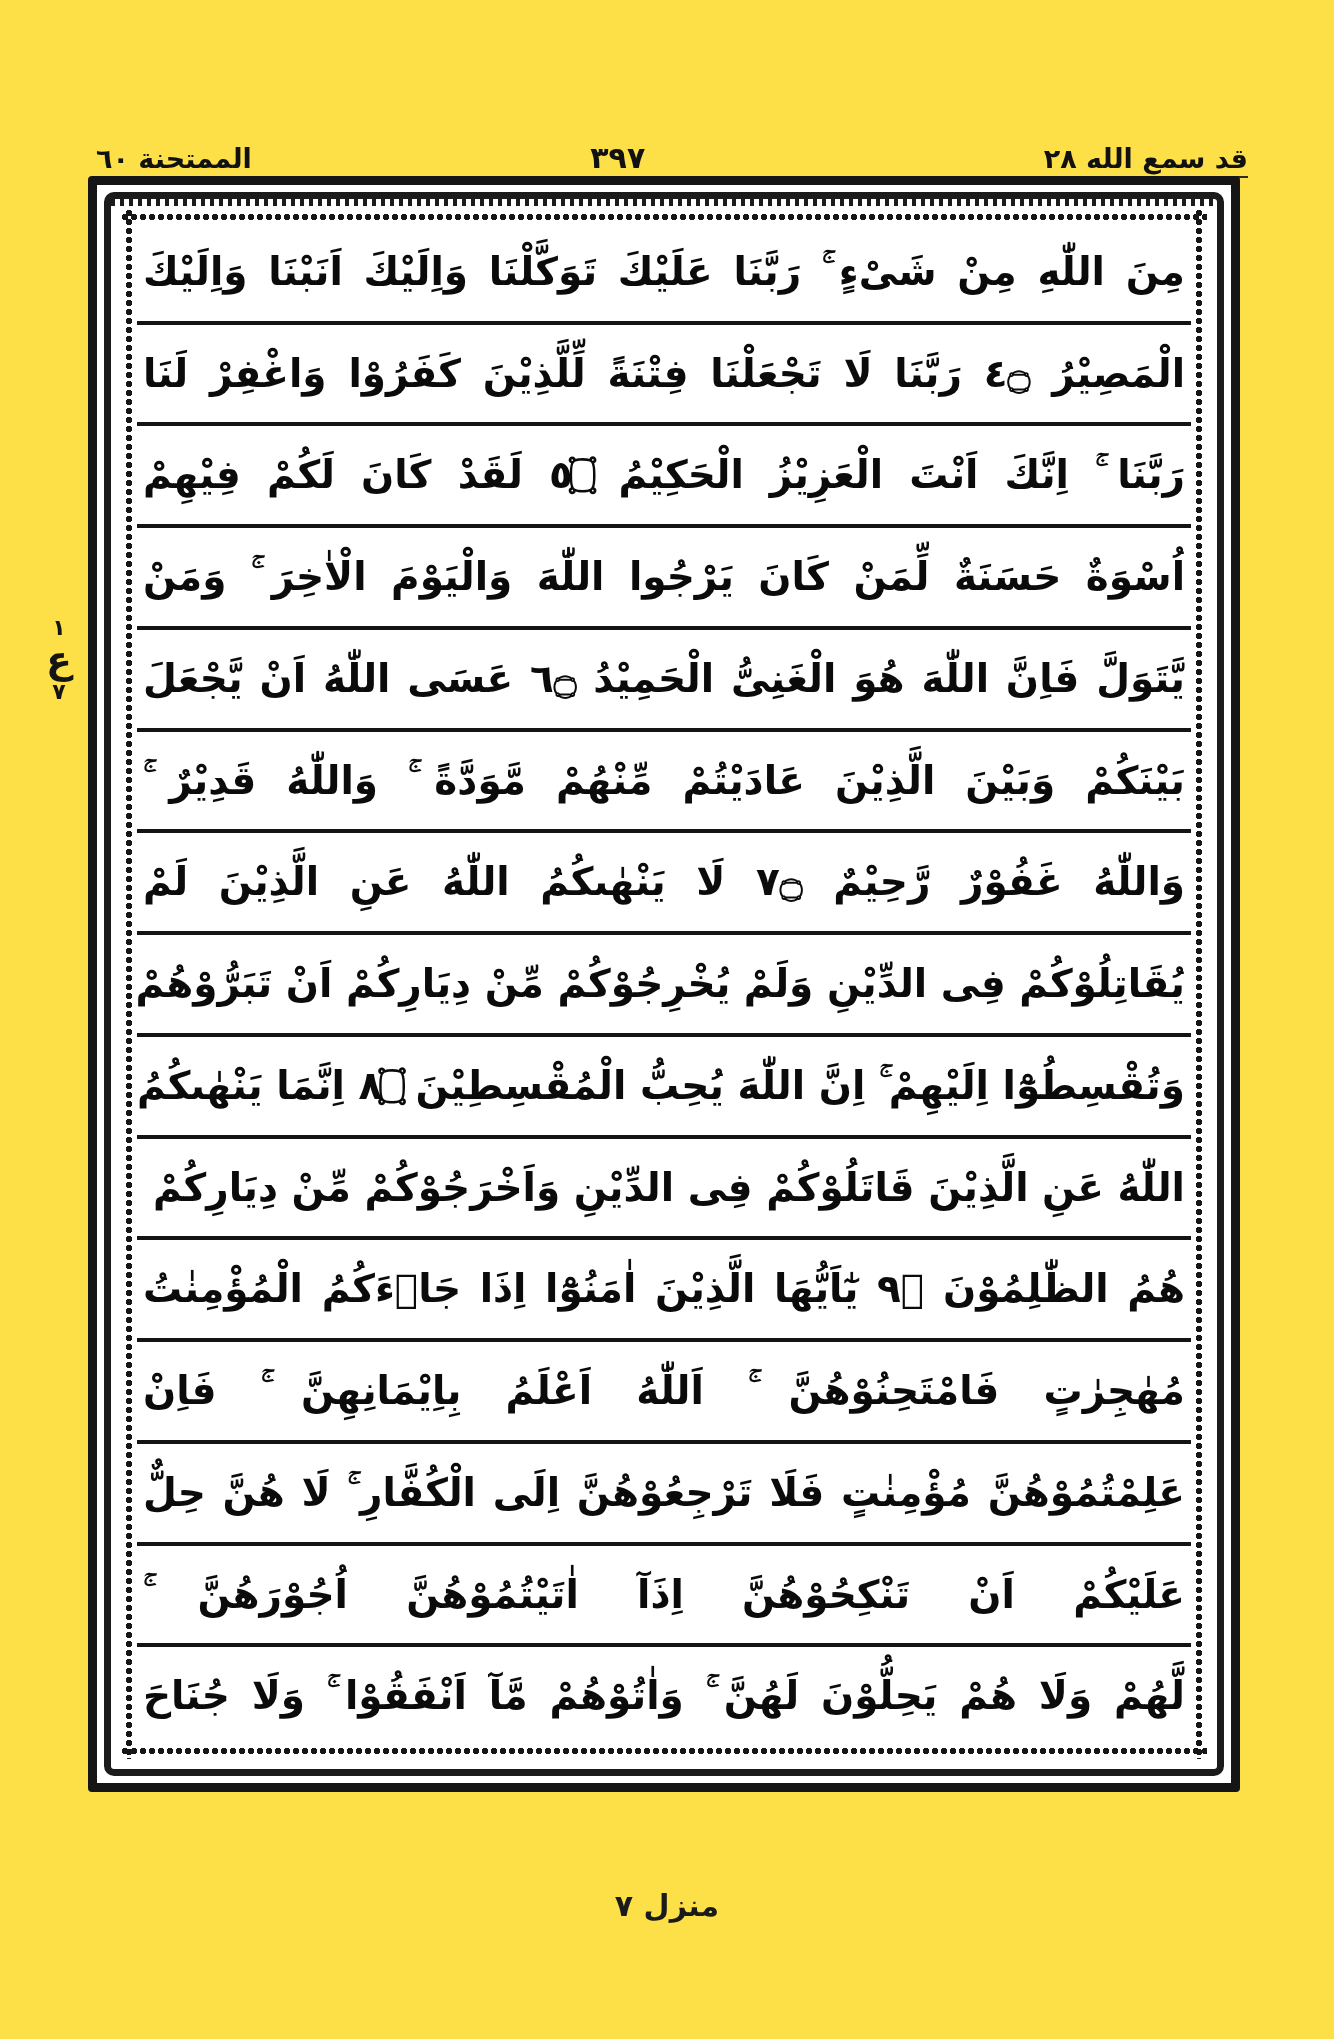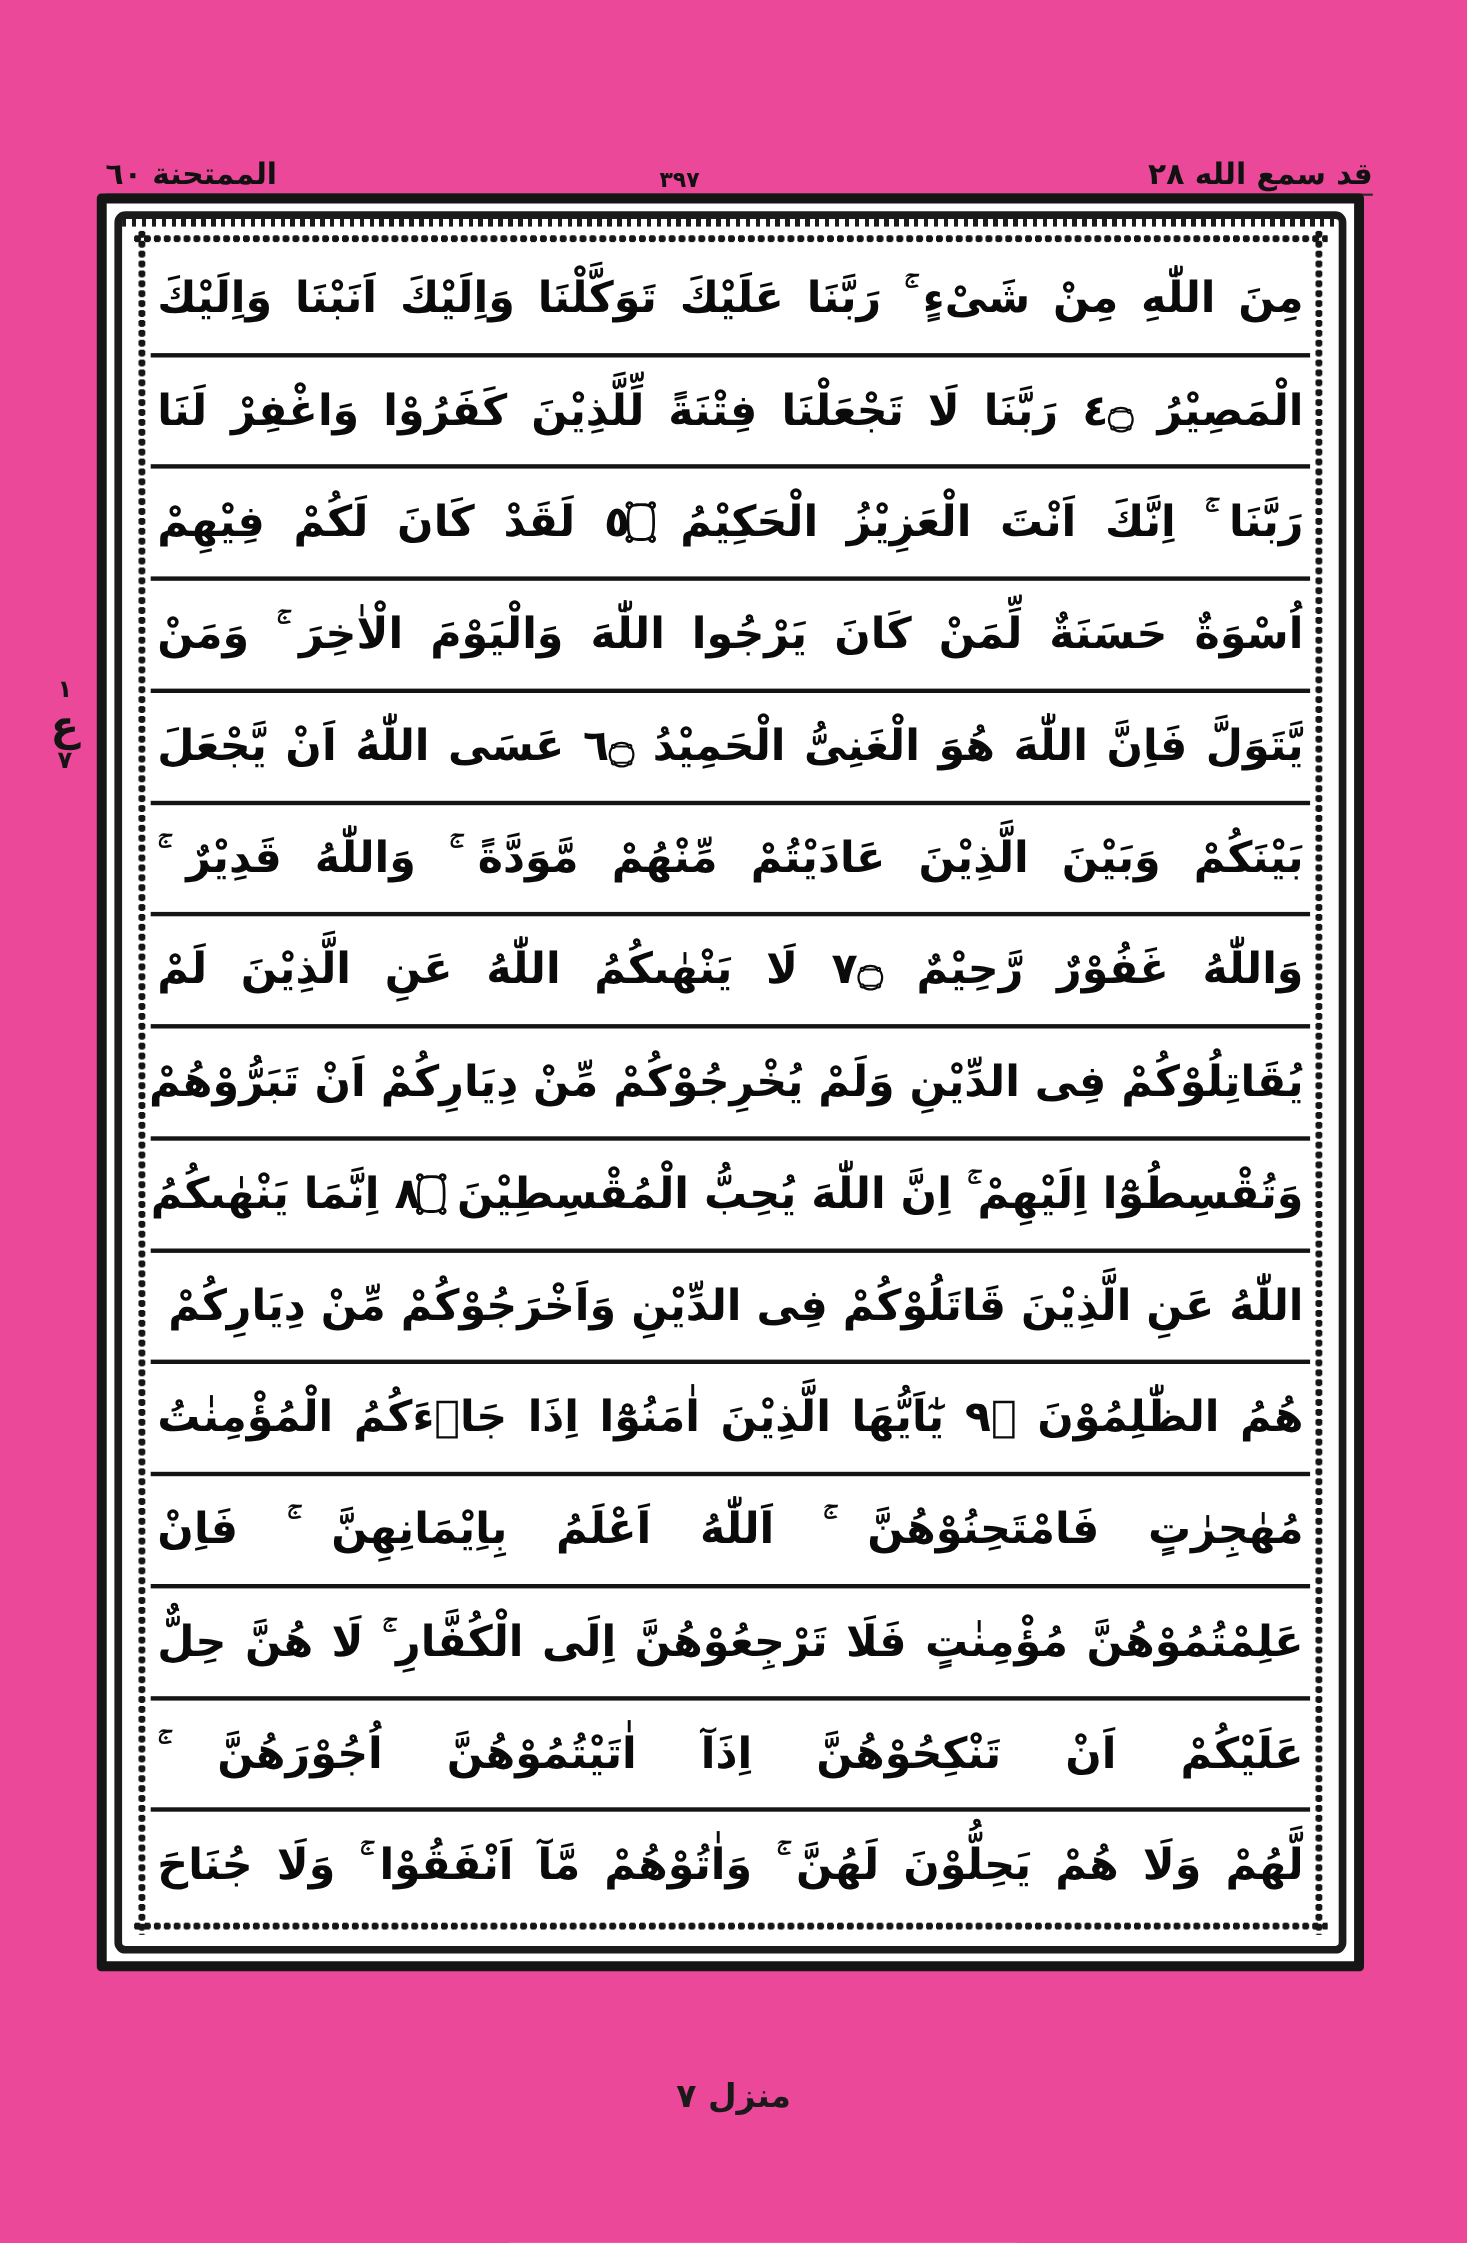--- a/index.html
+++ b/index.html
@@ -11,21 +11,21 @@
     width: 1334px;
     height: 2039px;
     font-family: "Liberation Serif", "DejaVu Serif", serif;
     position: relative;
     overflow: hidden;
   }
 
   .page {
     position: absolute;
     inset: 0;
-    background: #ec4899;
+    background: #fde047;
     padding-left: 48px;
   }
 
   
   .header {
     position: absolute;
     top: 112px;
     left: 96px;
     right: 86px;
     height: 62px;
@@ -38,21 +38,21 @@
   .hdr-cell {
     font-family: "DejaVu Sans", "Liberation Sans", sans-serif;
     font-size: 27px;
     color: #111;
     direction: rtl;
     white-space: nowrap;
     line-height: 1.1;
     font-weight: 600;
   }
   .hdr-left  { text-align: left; }
-  .hdr-mid   { font-size: 20px; letter-spacing: 1px; padding-right: 60px;}
+  .hdr-mid   { font-size: 30px; letter-spacing: 1px; padding-right: 60px;}
   .hdr-right { }
 
   
   .frame-outer {
     position: absolute;
     top: 176px;
     left: 88px;
     width: 1152px;
     height: 1616px;
     border: 9px solid #151515;

